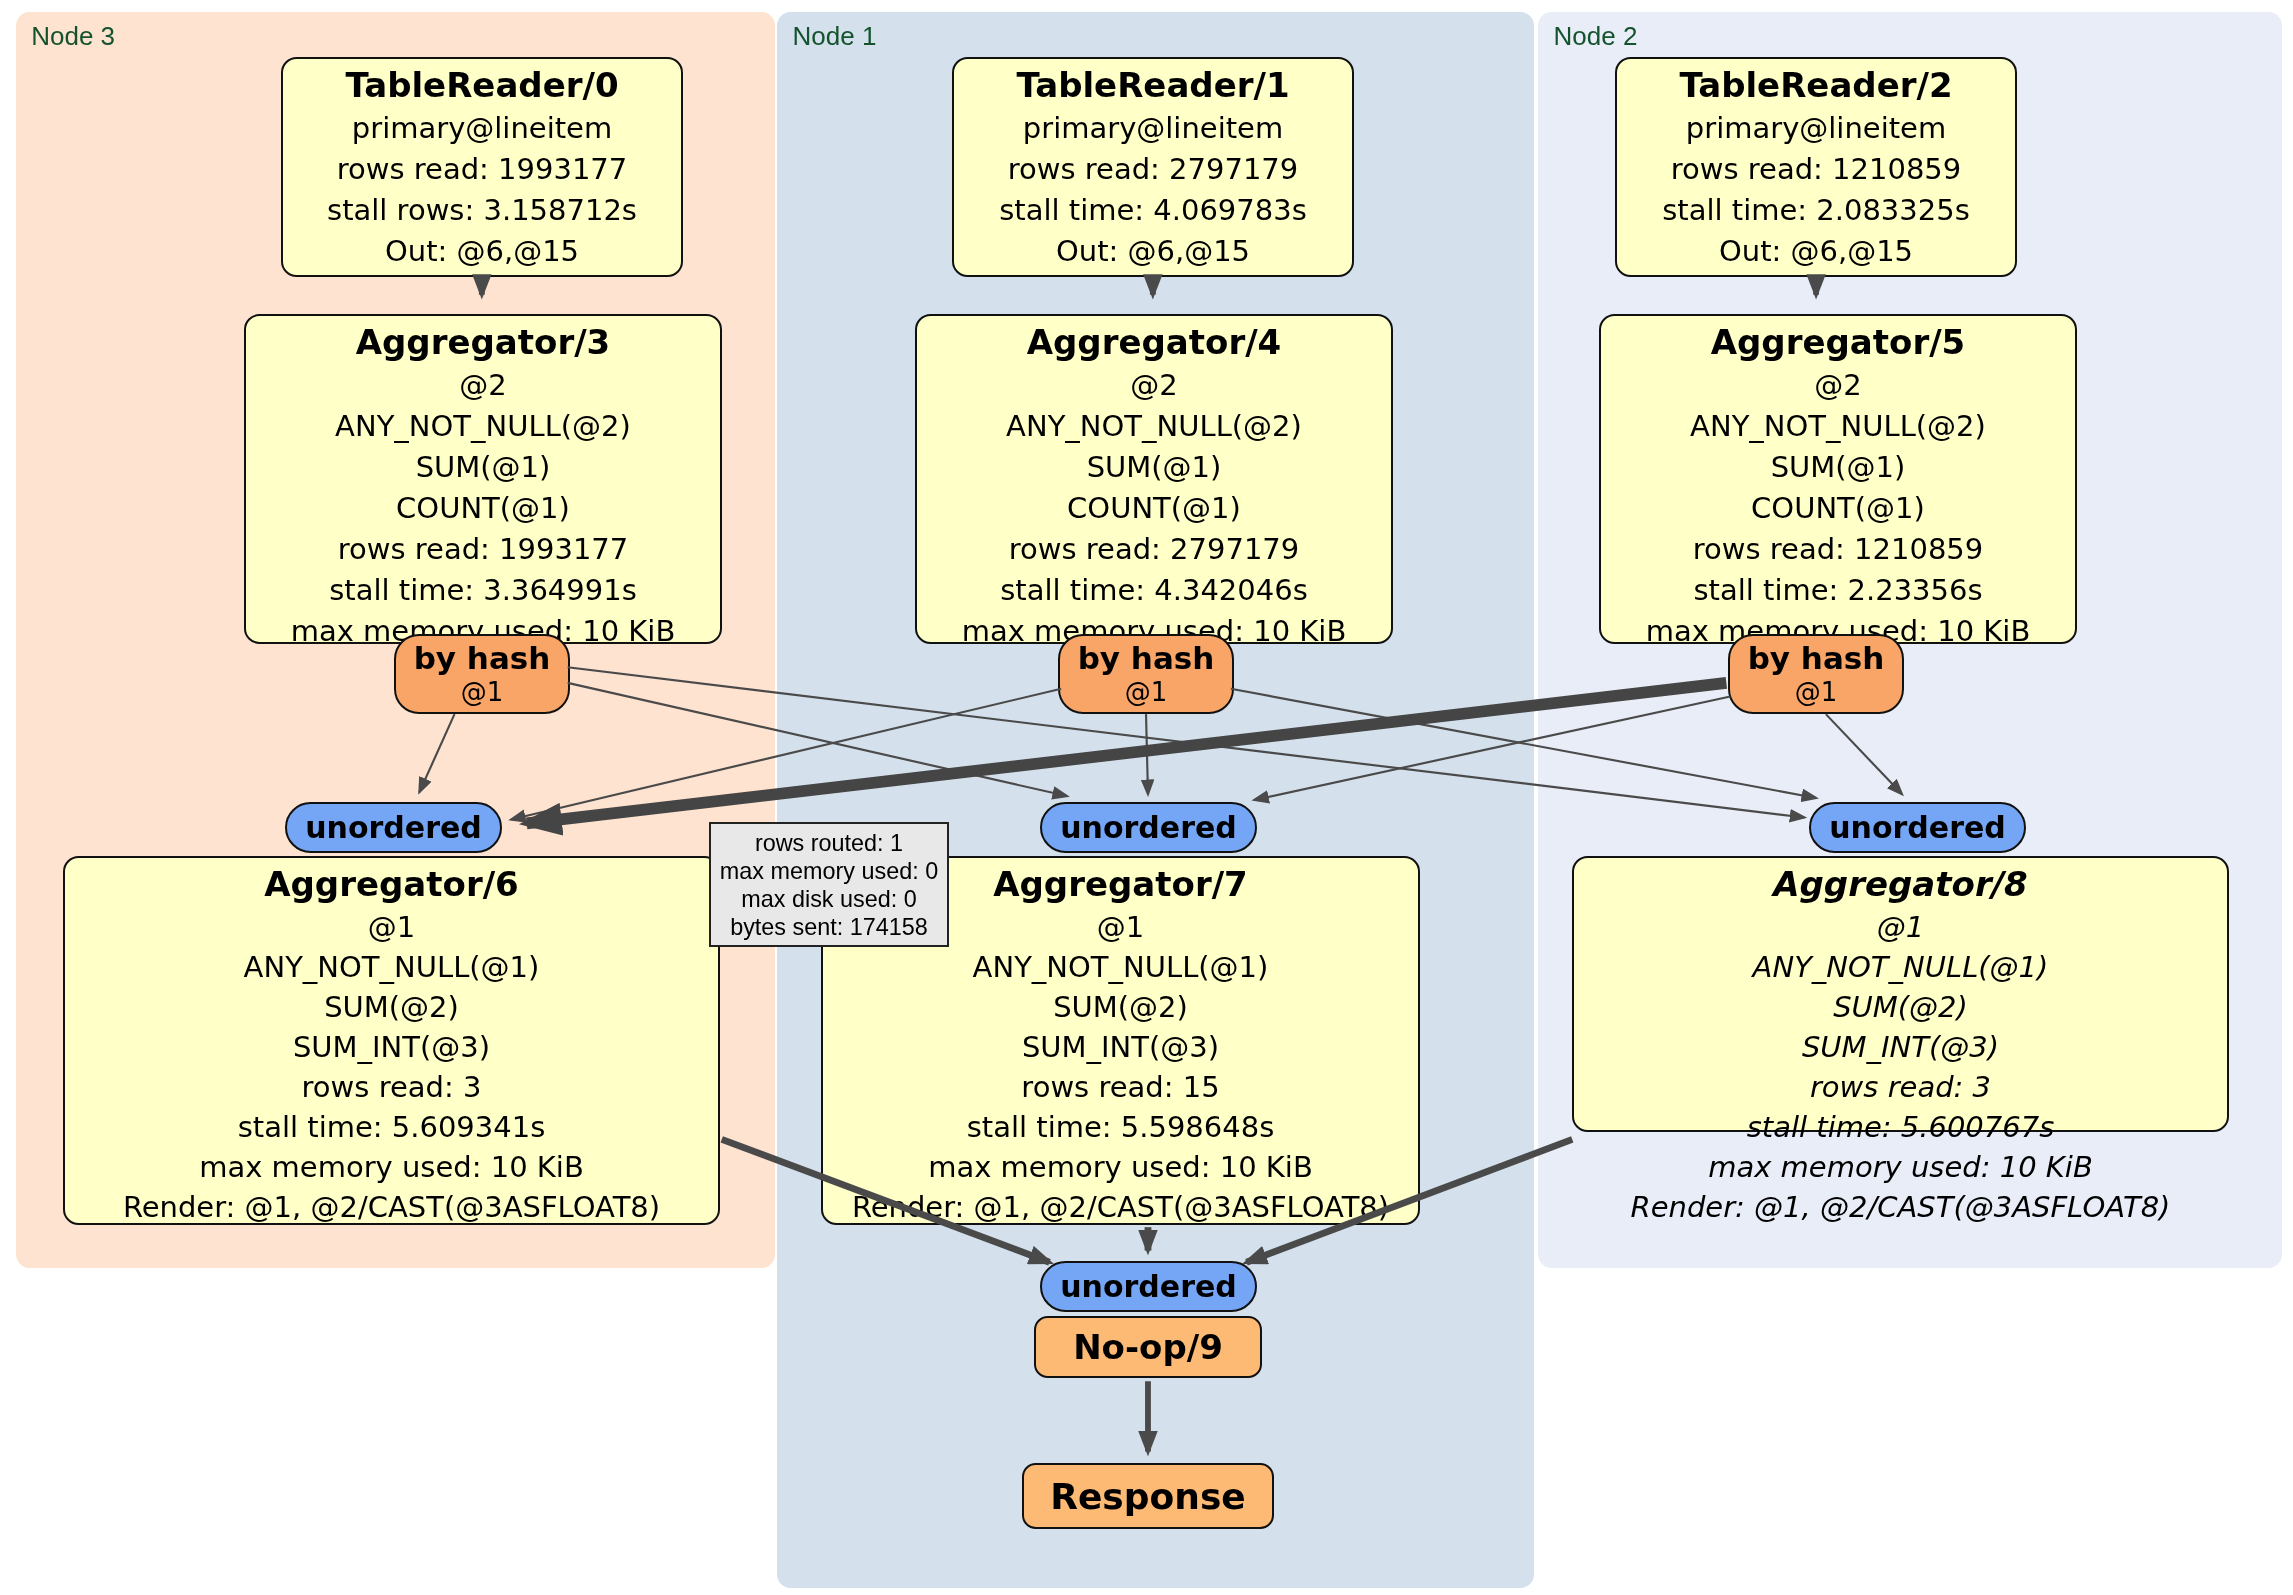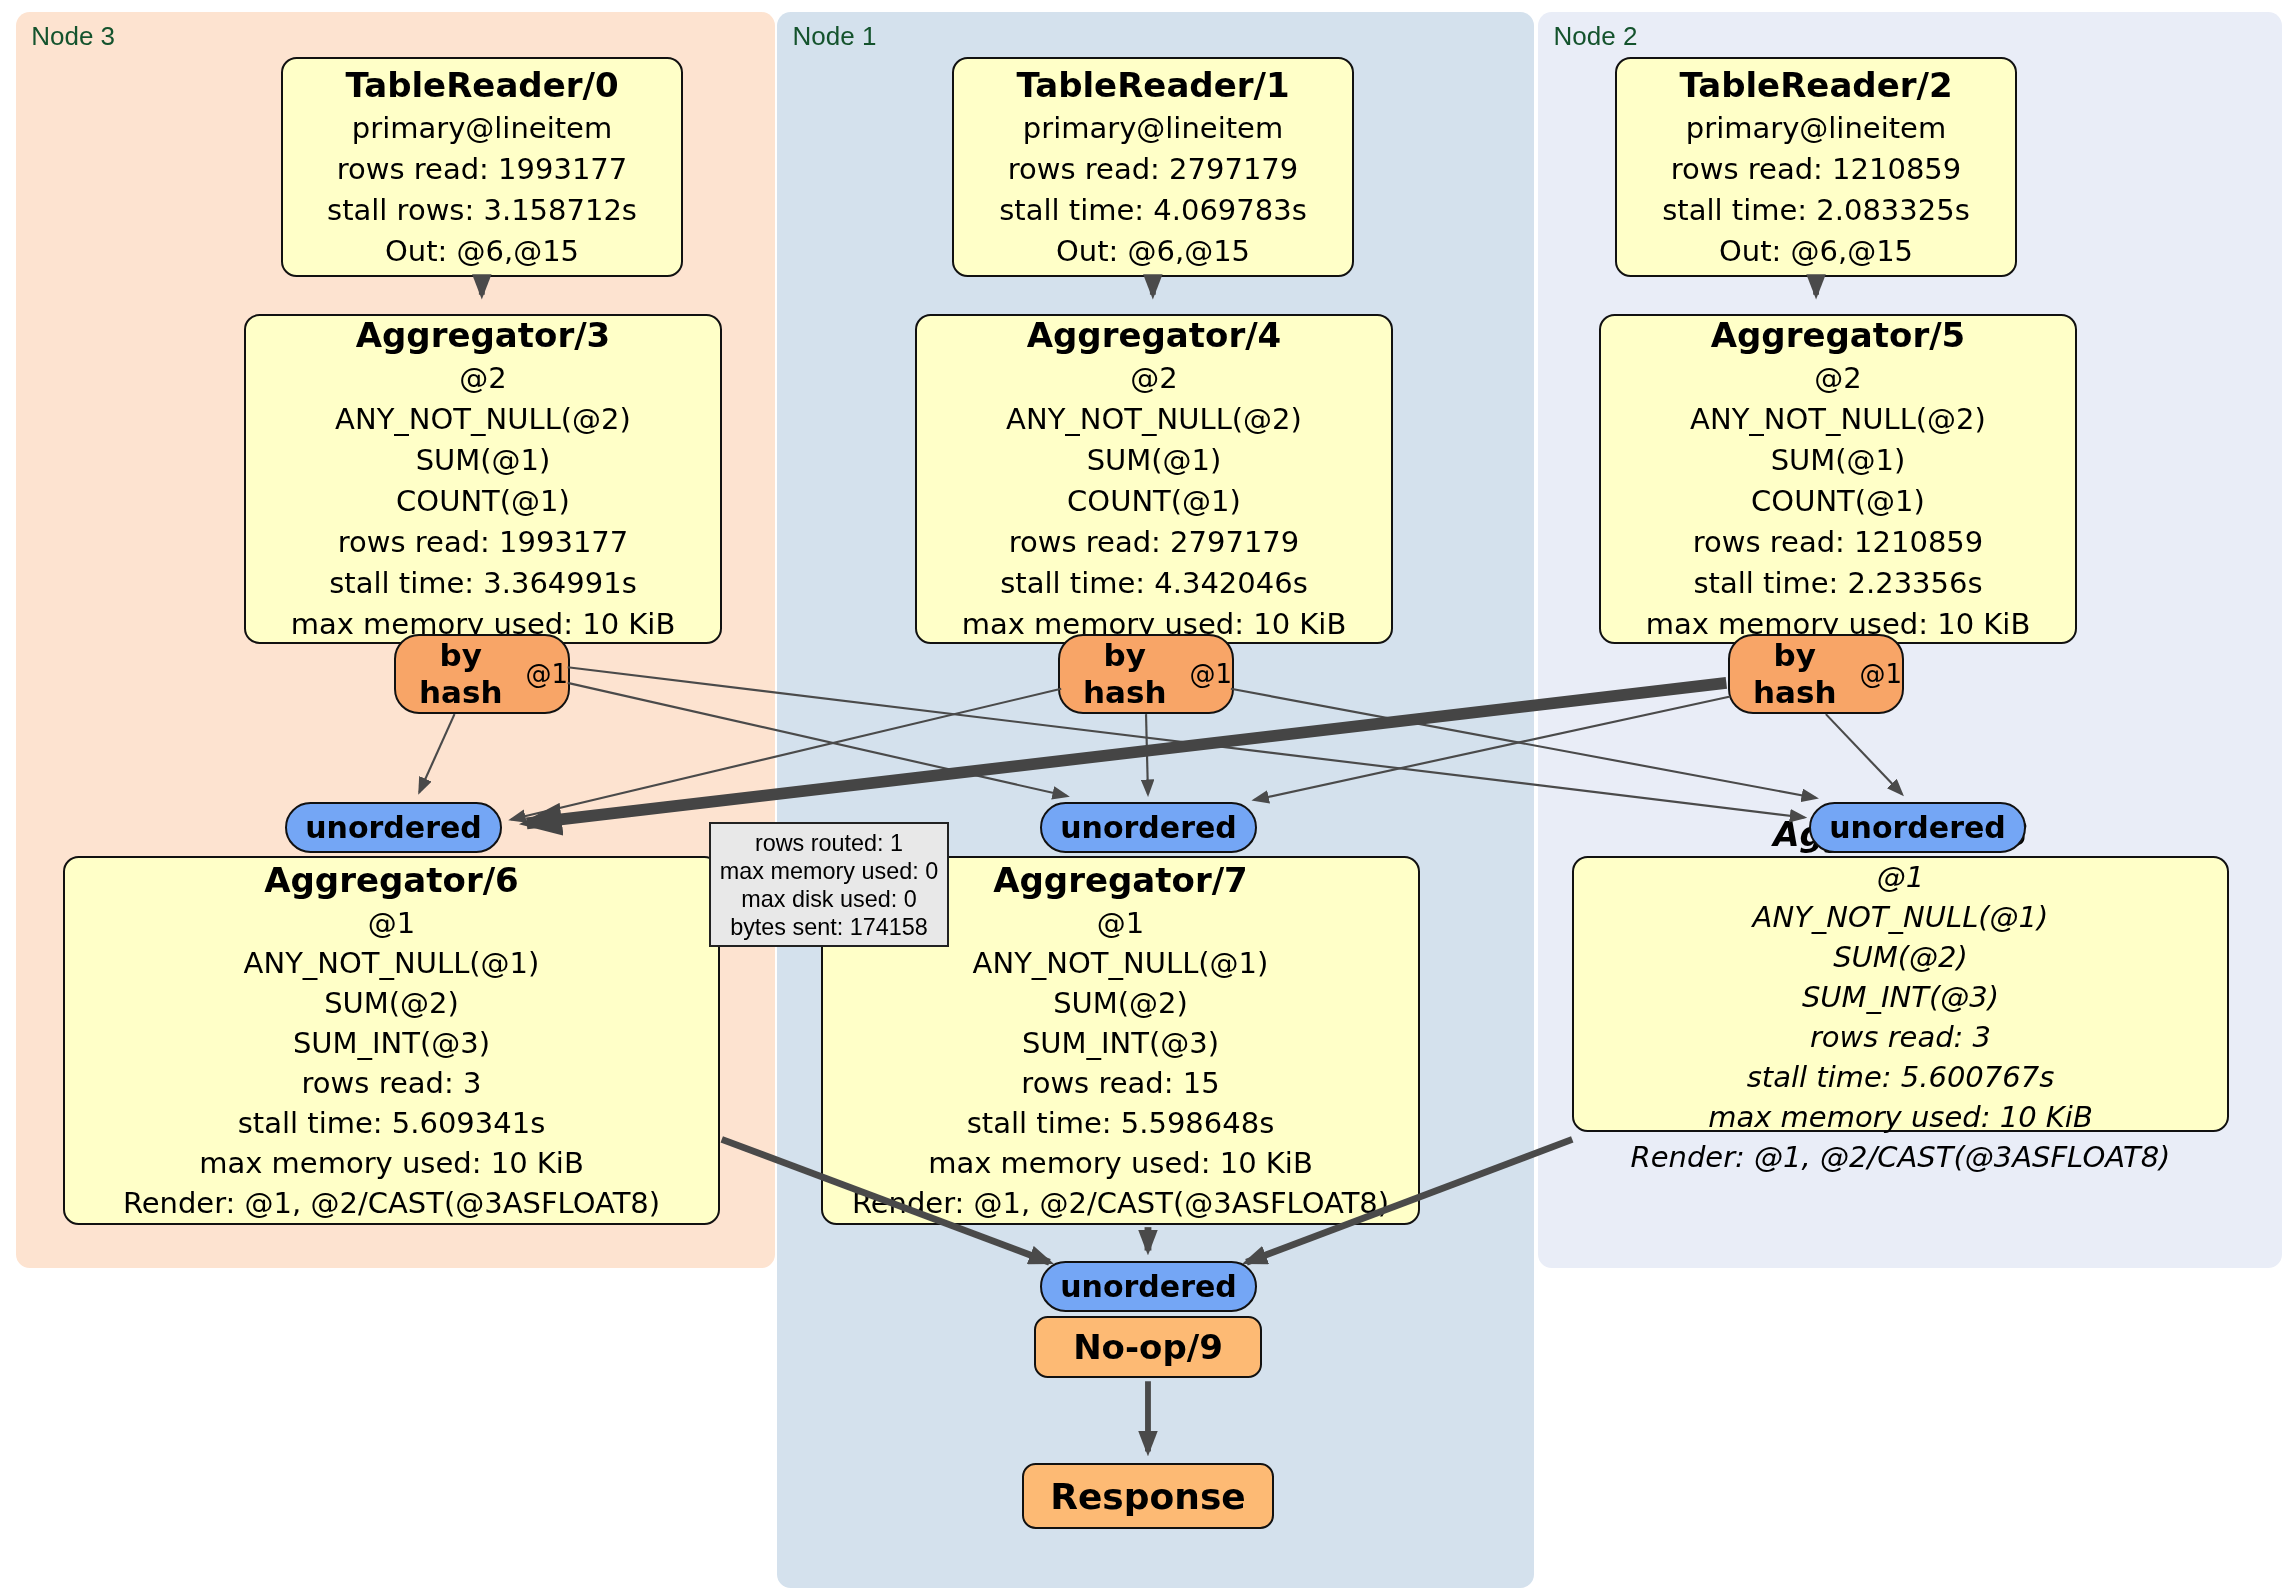--- a/index.html
+++ b/index.html
@@ -7,29 +7,29 @@
     position:relative;width:2294px;height:1596px;overflow:hidden;
     font-family:"DejaVu Sans","Liberation Sans",sans-serif;color:#000;
   }
   .region{position:absolute;border-radius:13.7px;}
   .region-label{
     position:absolute;top:9.8px;left:15.6px;font-size:26px;color:#14532d;
     font-family:"Liberation Sans",sans-serif;
   }
   .proc{
     position:absolute;background:#ffffc8;border:2.9px solid #111;border-radius:15.6px;
-    display:flex;flex-direction:column;align-items:center;justify-content:center;
+    display:flex;flex-direction:column;align-items:center;justify-content:flex-start;
     text-align:center;box-sizing:border-box;padding:3.9px 5.9px;z-index:2;
   }
   .proc-title{font-weight:bold;font-size:34px;line-height:45px;}
   .proc-line{font-size:29px;line-height:41px;white-space:nowrap;}
   .proc--tall .proc-line{line-height:40px;}
   .router{
     position:absolute;background:#f8a567;border:2.9px solid #111;border-radius:25px;
-    display:flex;flex-direction:row;align-items:center;justify-content:center;
+    display:flex;flex-direction:column;align-items:center;justify-content:center;
     text-align:center;box-sizing:border-box;z-index:3;
   }
   .router-label{font-weight:bold;font-size:31px;line-height:37px;}
   .router-detail{font-size:26px;line-height:31px;}
   .sync{
     position:absolute;background:#74a6f5;border:2.9px solid #111;border-radius:26px;
     display:flex;align-items:center;justify-content:center;
     font-weight:bold;font-size:30px;box-sizing:border-box;z-index:3;
   }
   .smallbox{

